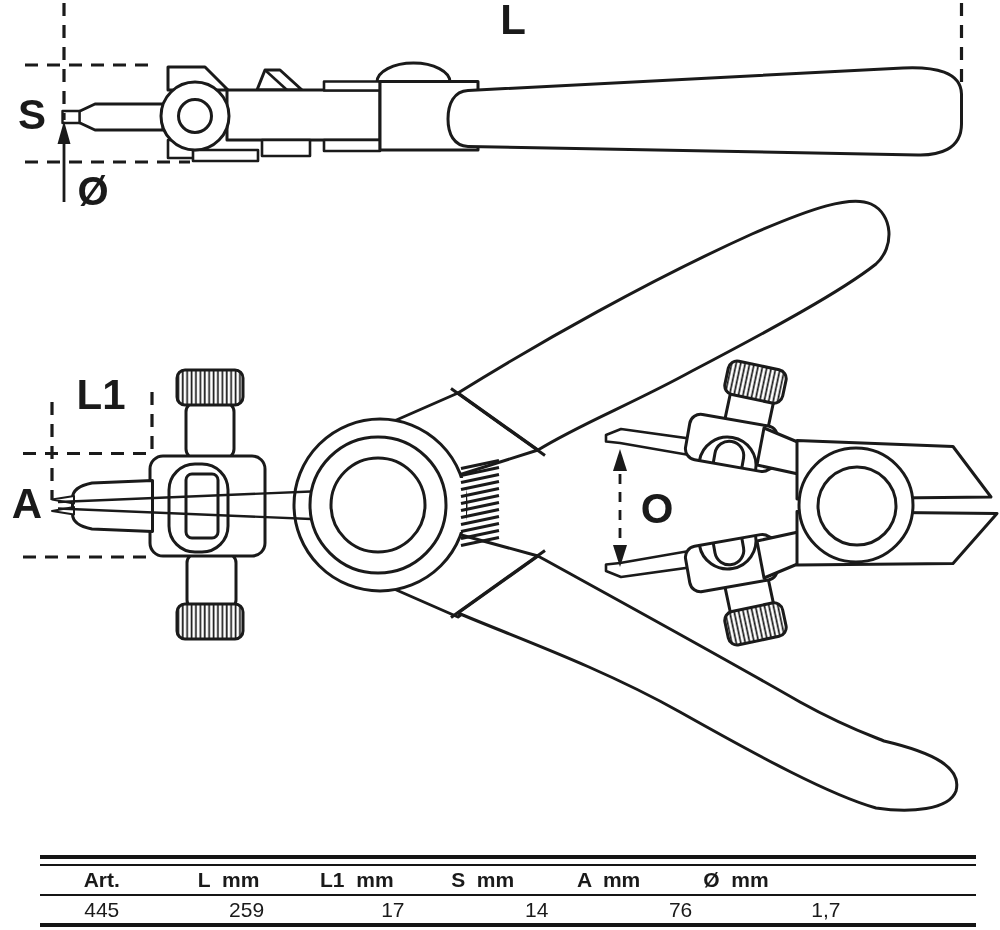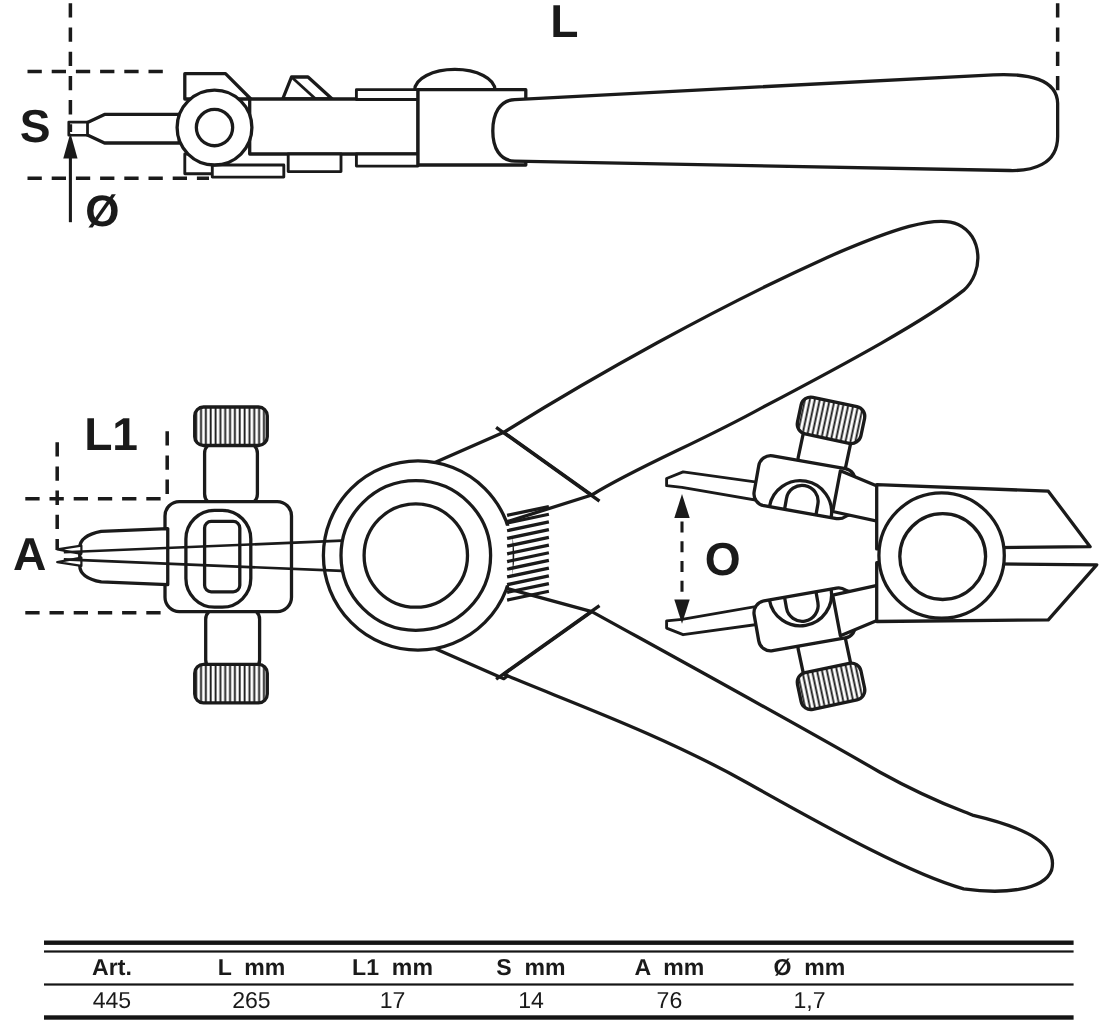--- a/index.html
+++ b/index.html
@@ -7,21 +7,21 @@
         font-family:"Liberation Sans", sans-serif;color:#1a1a1a;}
   svg{display:block;}
   svg text{font-family:"Liberation Sans", sans-serif;font-weight:bold;fill:#1a1a1a;}
   .dim-table{position:absolute;left:40px;top:855px;width:936px;}
   .rule{width:100%;}
   .rule.thick{border-top:4px solid #151515;}
   .rule.thin{border-top:2px solid #151515;}
   .gap5{height:5px;}
   .trow{display:flex;align-items:center;}
   .trow.header{height:28px;font-weight:bold;font-size:21px;}
-  .trow.data{height:27px;font-size:21px;}
+  .trow.data{height:27px;font-size:21px;gap:18px;}
   .tcell{text-align:center;white-space:pre;}
   .c0{width:13.2%}.c1{width:13.9%}.c2{width:13.5%}.c3{width:13.4%}
   .c4{width:13.5%}.c5{width:13.7%}.c6{width:18.8%}
 </style>
 </head>
 <body>
 
 <div class="page">
 
 <svg width="1000" height="848" viewBox="0 0 1000 848">
@@ -178,21 +178,21 @@
     <div class="tcell c0">Art.</div>
     <div class="tcell c1">L  mm</div>
     <div class="tcell c2">L1  mm</div>
     <div class="tcell c3">S  mm</div>
     <div class="tcell c4">A  mm</div>
     <div class="tcell c5">Ø  mm</div>
   </div>
   <div class="rule thin"></div>
   <div class="trow data">
     <div class="tcell c0">445</div>
-    <div class="tcell c1">265</div>
+    <div class="tcell c1">259</div>
     <div class="tcell c2">17</div>
     <div class="tcell c3">14</div>
     <div class="tcell c4">76</div>
     <div class="tcell c5">1,7</div>
   </div>
   <div class="rule thick"></div>
 </div>
 
 </div>
 

